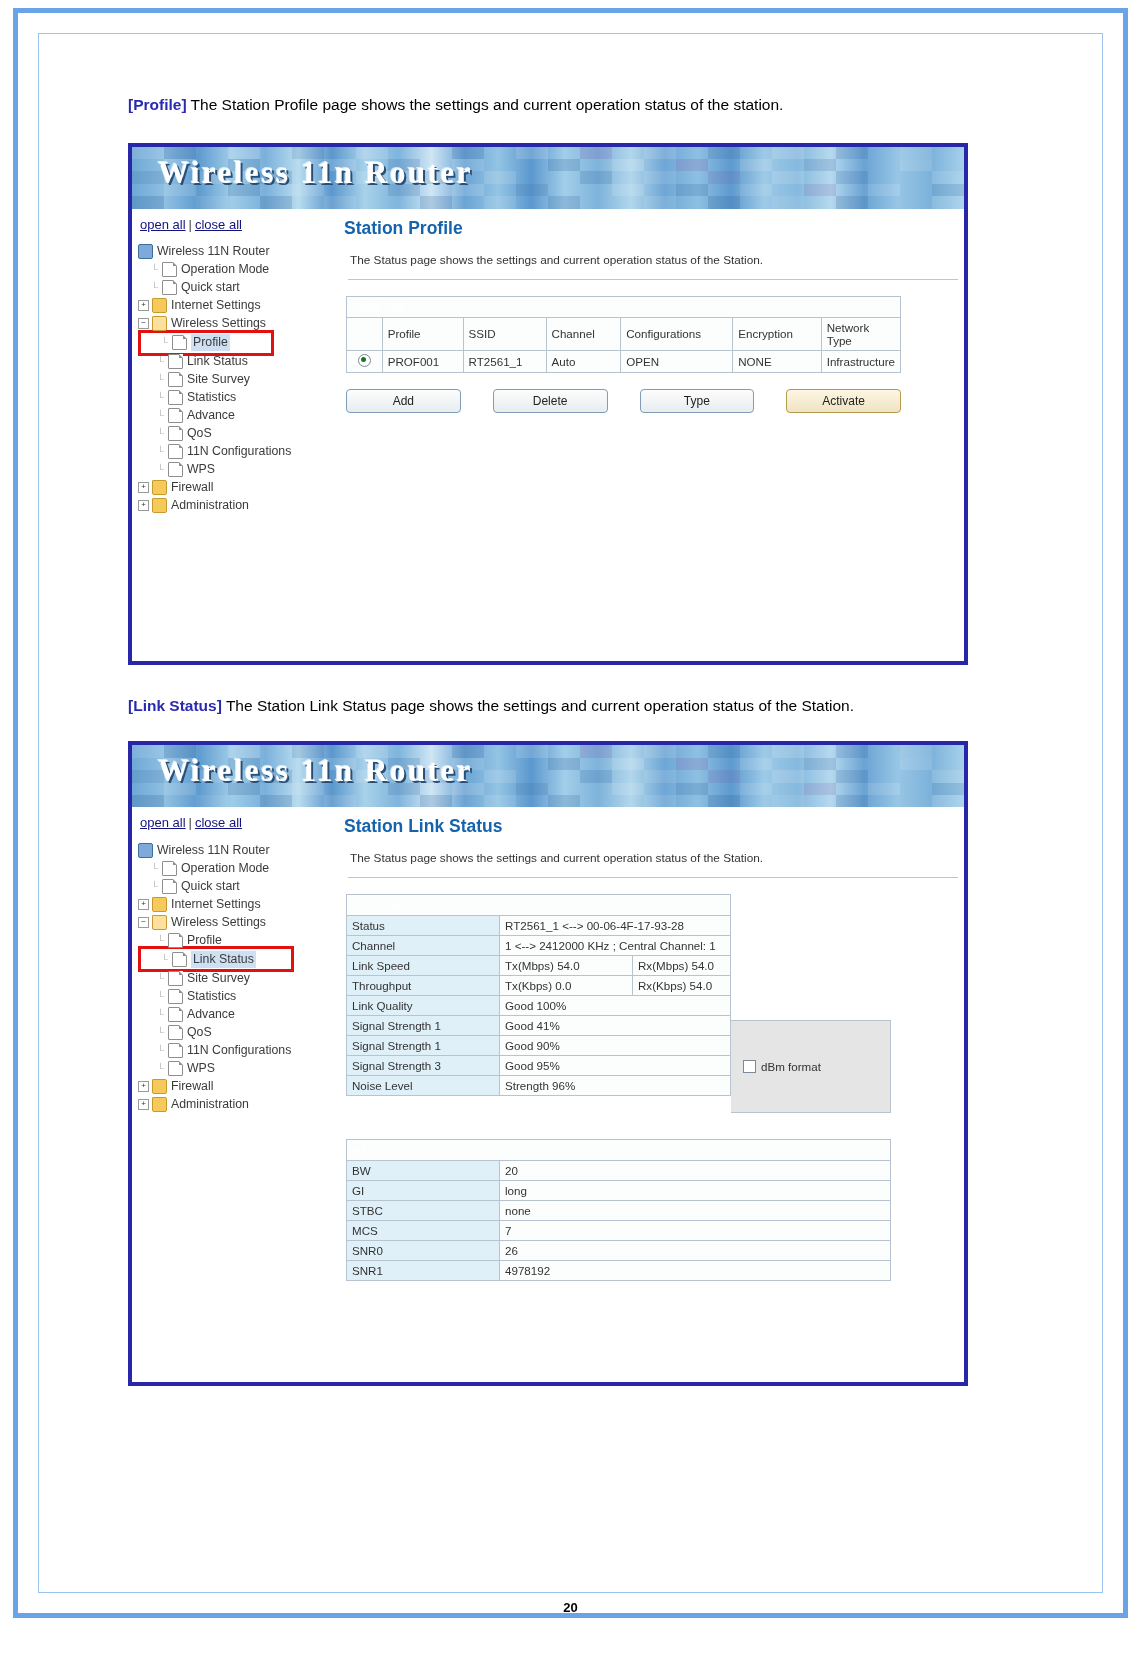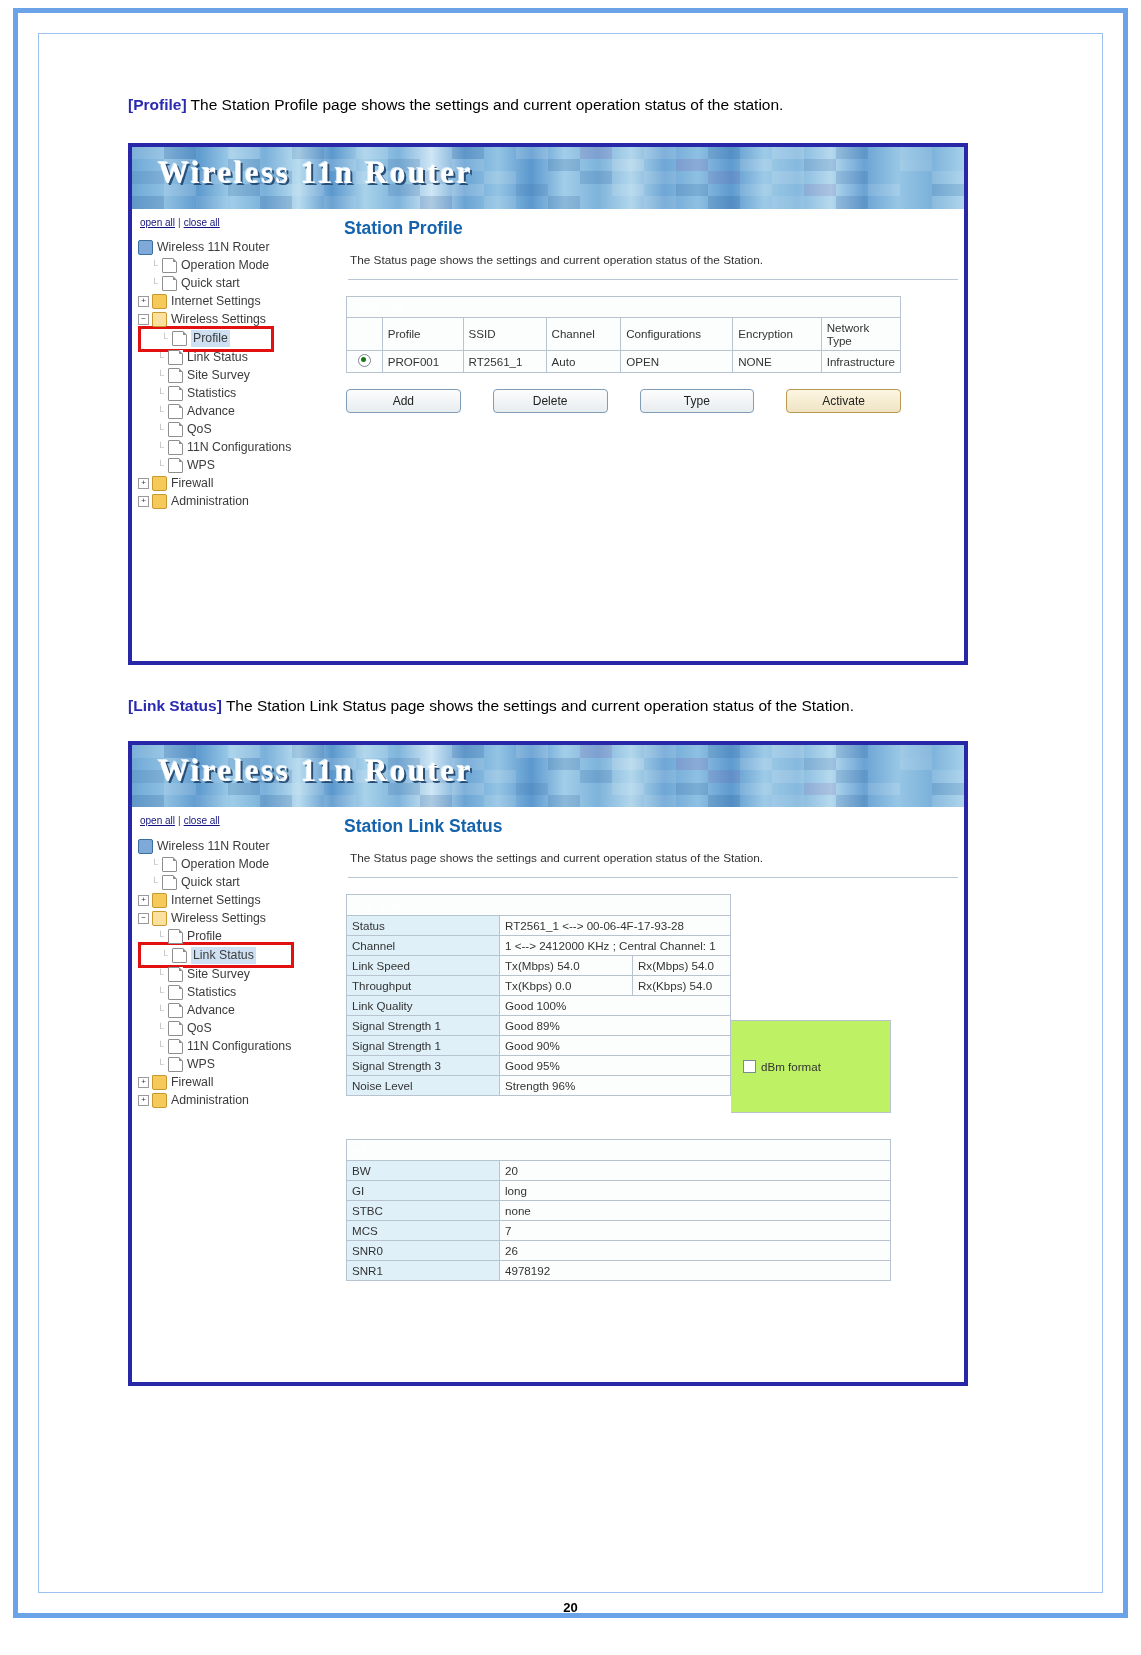--- a/index.html
+++ b/index.html
@@ -41,21 +41,21 @@
   .banner .blocks{position:absolute;inset:0;display:grid;
      grid-template-columns:repeat(26,1fr);grid-template-rows:repeat(5,1fr);}
   .banner .blocks i{display:block;}
   .banner .title{position:absolute;left:26px;top:8px;font-size:31px;letter-spacing:2.5px;
      font-weight:bold;color:#ffffff;font-family:"Liberation Serif",serif;
      text-shadow:2px 2px 0 #2a4f77, -1px -1px 0 #d9ecf8;}
 
   
   .rbody{display:flex;}
   .rside{width:200px;padding:8px 0 0 6px;box-sizing:border-box;}
-  .openclose{font-size:10px;color:#13137f;margin:0 0 11px 2px;}
+  .openclose{font-size:13px;color:#13137f;margin:0 0 11px 2px;}
   .openclose a{color:#13137f;text-decoration:underline;cursor:pointer;}
   .openclose span.sep{color:#444;text-decoration:none;margin:0 3px;}
 
   .tree{font-size:12.3px;color:#3b3b3b;line-height:17.6px;}
   .tnode{display:flex;align-items:center;height:18px;white-space:nowrap;}
   .ico{display:inline-block;width:13px;height:13px;margin-right:4px;flex:none;position:relative;}
   .ico.doc{background:#ffffff;border:1px solid #8e8e8e;border-radius:1px;}
   .ico.doc:after{content:"";position:absolute;right:-1px;top:-1px;
       border-width:0 4px 4px 0;border-style:solid;border-color:#fff #fff #8e8e8e #8e8e8e;}
   .ico.folder{background:#f6c95b;border:1px solid #c79a2b;border-radius:1px 2px 2px 2px;}
@@ -630,38 +630,38 @@
                     <td class="lbl">Throughput</td>
                     <td>Tx(Kbps)  0.0</td>
                     <td>Rx(Kbps)  54.0</td>
                   </tr>
               <tr>
                     <td class="lbl">Link Quality</td>
                     <td colspan="2">Good     100%</td>
                   </tr>
               <tr>
                     <td class="lbl">Signal Strength 1</td>
-                    <td colspan="2">Good     89%</td>
+                    <td colspan="2">Good     41%</td>
                   </tr>
               <tr>
                     <td class="lbl">Signal Strength 1</td>
                     <td colspan="2">Good     90%</td>
                   </tr>
               <tr>
                     <td class="lbl">Signal Strength 3</td>
                     <td colspan="2">Good     95%</td>
                   </tr>
               <tr>
                     <td class="lbl">Noise Level</td>
                     <td colspan="2">Strength    96%</td>
                   </tr>
             </tbody>
               </table>
 
-            <div style="width:160px;border:1px solid #b7c4cf;border-left:none;background:#bef264;
+            <div style="width:160px;border:1px solid #b7c4cf;border-left:none;background:#e5e5e5;
                         height:93px;margin-top:126px;display:flex;align-items:center;padding-left:12px;box-sizing:border-box;">
               <div class="chkwrap">
                 <span class="chk"></span>
                 <span>dBm format</span>
               </div>
             </div>
           </div>
 
           <table class="grid" style="width:545px;margin:26px 0 0 4px;">
             <tbody>

